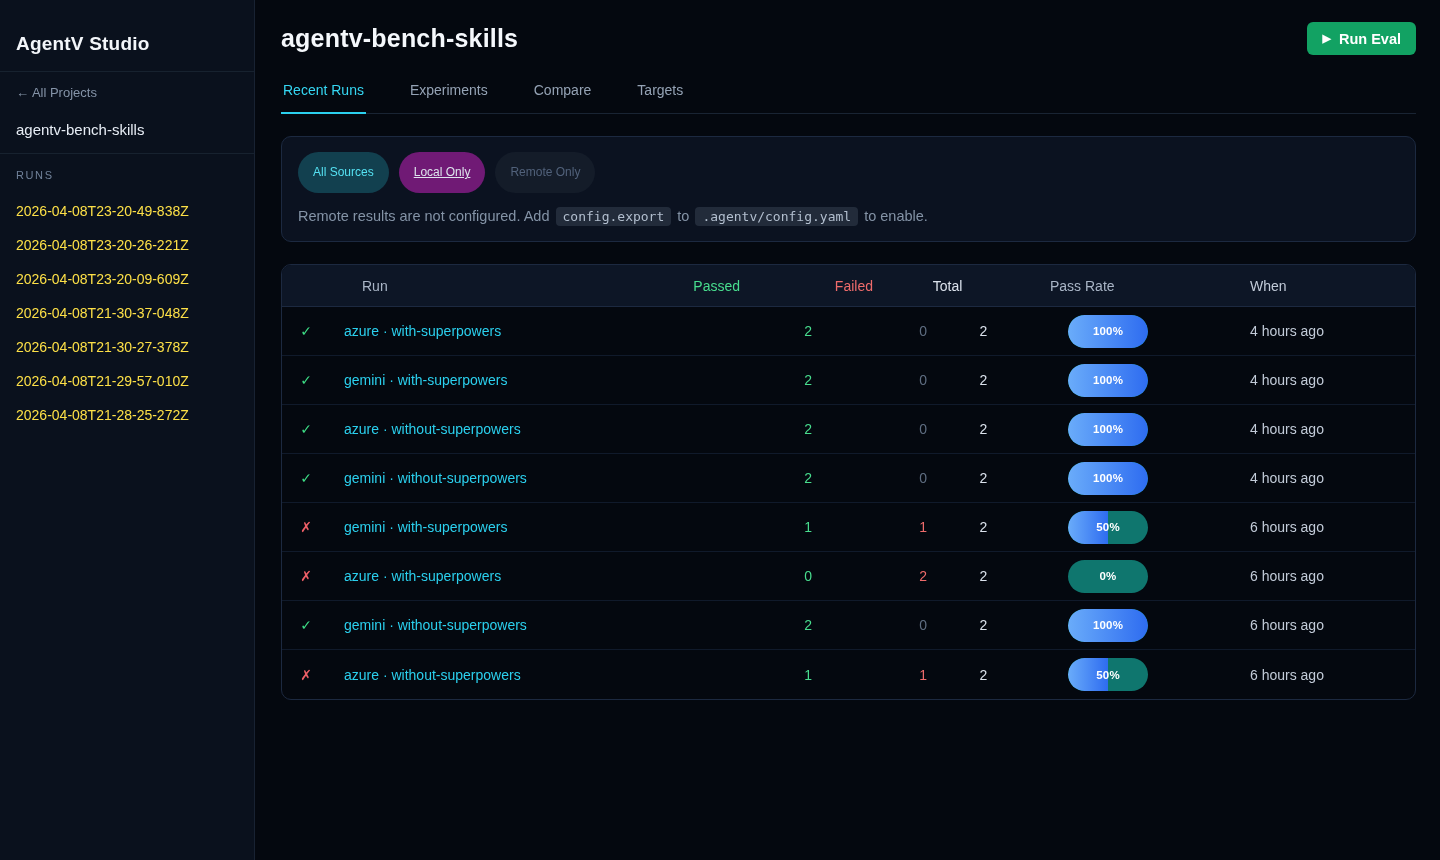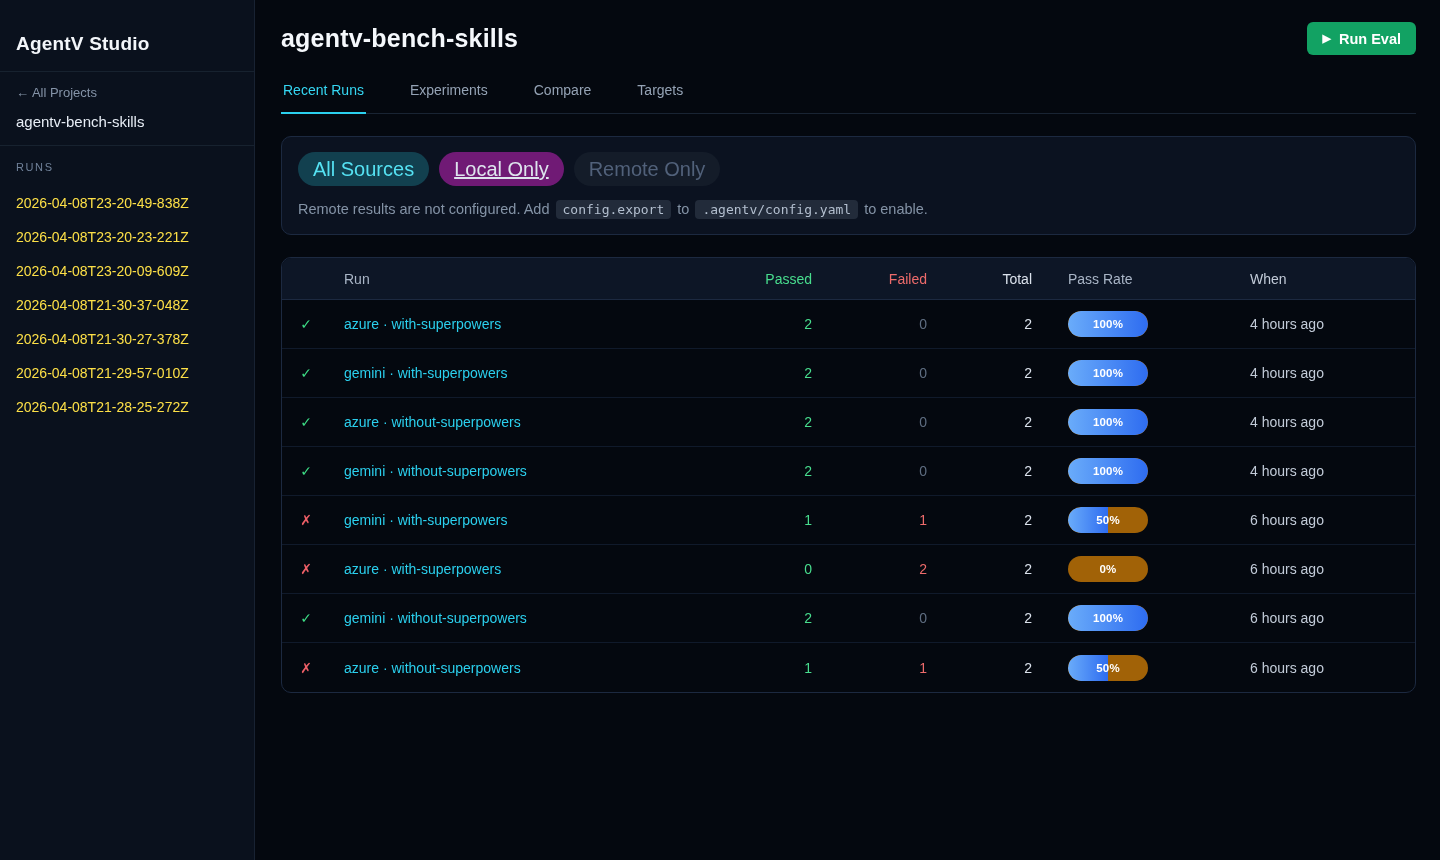--- a/index.html
+++ b/index.html
@@ -9,21 +9,21 @@
     background:#04080f; color:#e6ebf2;
     font-family:"Liberation Sans", sans-serif;
   }
   .app { display:flex; height:100%; }
 
   
   .sidebar { width:255px; flex-shrink:0; background:#0a111d; border-right:1px solid #182232; }
   .sb-header { padding:17px 16px 16px; border-bottom:1px solid #17222f;margin-top:16px; }
   .app-title { margin:0; font-size:19px; font-weight:bold; color:#f3f6fa; letter-spacing:.2px; }
   .sb-project { padding:13px 16px 15px; border-bottom:1px solid #17222f; }
-  .back-link { display:block; font-size:13px; color:#8594a8; text-decoration:none; cursor:pointer; margin-bottom:13px; }
+  .back-link { display:block; font-size:13px; color:#8594a8; text-decoration:none; cursor:pointer; margin-bottom:21px; }
   .proj-name { font-size:15px; color:#e7edf5; }
   .sb-runs { padding:15px 16px; }
   .runs-label { font-size:11px; letter-spacing:1.6px; color:#71829a; margin-bottom:13px; }
   .runs-list { list-style:none; margin:0; padding:0; }
   .runs-list li { font-size:14px; color:#fde047; height:34px; line-height:34px; cursor:pointer; white-space:nowrap; }
 
   
   .main { flex:1; padding:22px 24px 0 26px; }
   .main-head { display:flex; justify-content:space-between; align-items:center; margin-bottom:21px; }
   .page-title { margin:0; font-size:25px; font-weight:bold; color:#f5f8fc; letter-spacing:.2px; }
@@ -33,46 +33,46 @@
   .play-ic { font-size:11px; line-height:1; }
 
   .tabs { display:flex; gap:42px; border-bottom:1px solid #192433; margin-bottom:22px; }
   .tab { font-size:14px; color:#95a3b5; padding:6px 2px 14px; text-decoration:none; cursor:pointer; }
   .tab.active { color:#35d7f3; border-bottom:2px solid #2bd0ee; margin-bottom:-1px; }
 
   
   .filter-panel { background:#0b1220; border:1px solid #1c2940; border-radius:10px;
     padding:15px 16px 17px; margin-bottom:22px; }
   .pills { display:flex; gap:10px; margin-bottom:15px; }
-  .pill { font-size:20px; padding:6px 15px; border-radius:999px; cursor:pointer; line-height:1.1; }
+  .pill { font-size:12px; padding:14px 15px; border-radius:999px; cursor:pointer; line-height:1.1; }
   .pill.active   { background:#12404f; color:#55e1f2; }
   .pill.default  { background:#701a75; color:#dde4ed;text-decoration:underline; }
   .pill.disabled { background:#141c29; color:#51617a; cursor:default; }
   .note { margin:0; font-size:14.5px; color:#8493a6; }
   .note code { font-family:"DejaVu Sans Mono", monospace; font-size:13px;
     background:#222b3a; color:#b3bfcf; border-radius:4px; padding:2px 7px; margin:0 2px; }
 
   
   .table-panel { border:1px solid #1c2940; border-radius:10px; overflow:hidden; }
   .trow { display:grid; grid-template-columns:48px 1fr 120px 115px 105px 210px 165px; align-items:center; }
-  .thead { background:#0d1626; height:42px; font-size:14px; color:#a9b5c6; border-bottom:1px solid #1c2940; }
+  .thead { background:#0d1626; height:42px; font-size:14px; color:#a9b5c6; border-bottom:1px solid #1c2940;gap:18px; }
   .row { height:49px; font-size:14px; border-bottom:1px solid #101a2b; }
   .row:last-child { border-bottom:none; }
   .c-status { text-align:center; font-size:14px; }
   .c-status.pass { color:#3ddc85; }
   .c-status.fail { color:#ee5f67; }
   .c-run { padding-left:14px; }
   .run-link { color:#2bd0ee; text-decoration:none; cursor:pointer; }
   .c-passed { text-align:right; padding-right:8px; color:#48dd8e; }
   .c-failed { text-align:right; padding-right:8px; color:#ee6b6b; }
   .c-failed.zero { color:#5f6e82; }
-  .c-total  { text-align:right; padding-right:8px; color:#dbe2ec; }
+  .c-total  { text-align:center; padding-right:8px; color:#dbe2ec; }
   .c-rate   { padding-left:28px; }
   .c-when   { color:#c2cbd8; }
-  .pillbar { position:relative; width:80px; height:26px; border-radius:999px; background:#a16207; overflow:hidden; }
+  .pillbar { position:relative; width:80px; height:33px; border-radius:999px; background:#0f766e; overflow:hidden; }
   .pillbar .fill { position:absolute; top:0; left:0; bottom:0; border-radius:999px 0 0 999px;
     background:linear-gradient(90deg,#6aacfa,#2e6cf0); }
   .pillbar .pct { position:absolute; inset:0; display:flex; align-items:center; justify-content:center;
     font-size:11.5px; font-weight:bold; color:#fff; letter-spacing:.2px; }
 </style>
 </head>
 <body>
 
 <div class="app">
 
@@ -81,21 +81,21 @@
       <h1 class="app-title">AgentV Studio</h1>
     </div>
     <div class="sb-project">
       <a class="back-link">← All Projects</a>
       <div class="proj-name">agentv-bench-skills</div>
     </div>
     <div class="sb-runs">
       <div class="runs-label">RUNS</div>
       <ul class="runs-list" id="sidebar-runs">
           <li>2026-04-08T23-20-49-838Z</li>
-          <li>2026-04-08T23-20-23-221Z</li>
+          <li>2026-04-08T23-20-26-221Z</li>
           <li>2026-04-08T23-20-09-609Z</li>
           <li>2026-04-08T21-30-37-048Z</li>
           <li>2026-04-08T21-30-27-378Z</li>
           <li>2026-04-08T21-29-57-010Z</li>
           <li>2026-04-08T21-28-25-272Z</li>
         </ul>
     </div>
   </aside>
 
   <main class="main">

